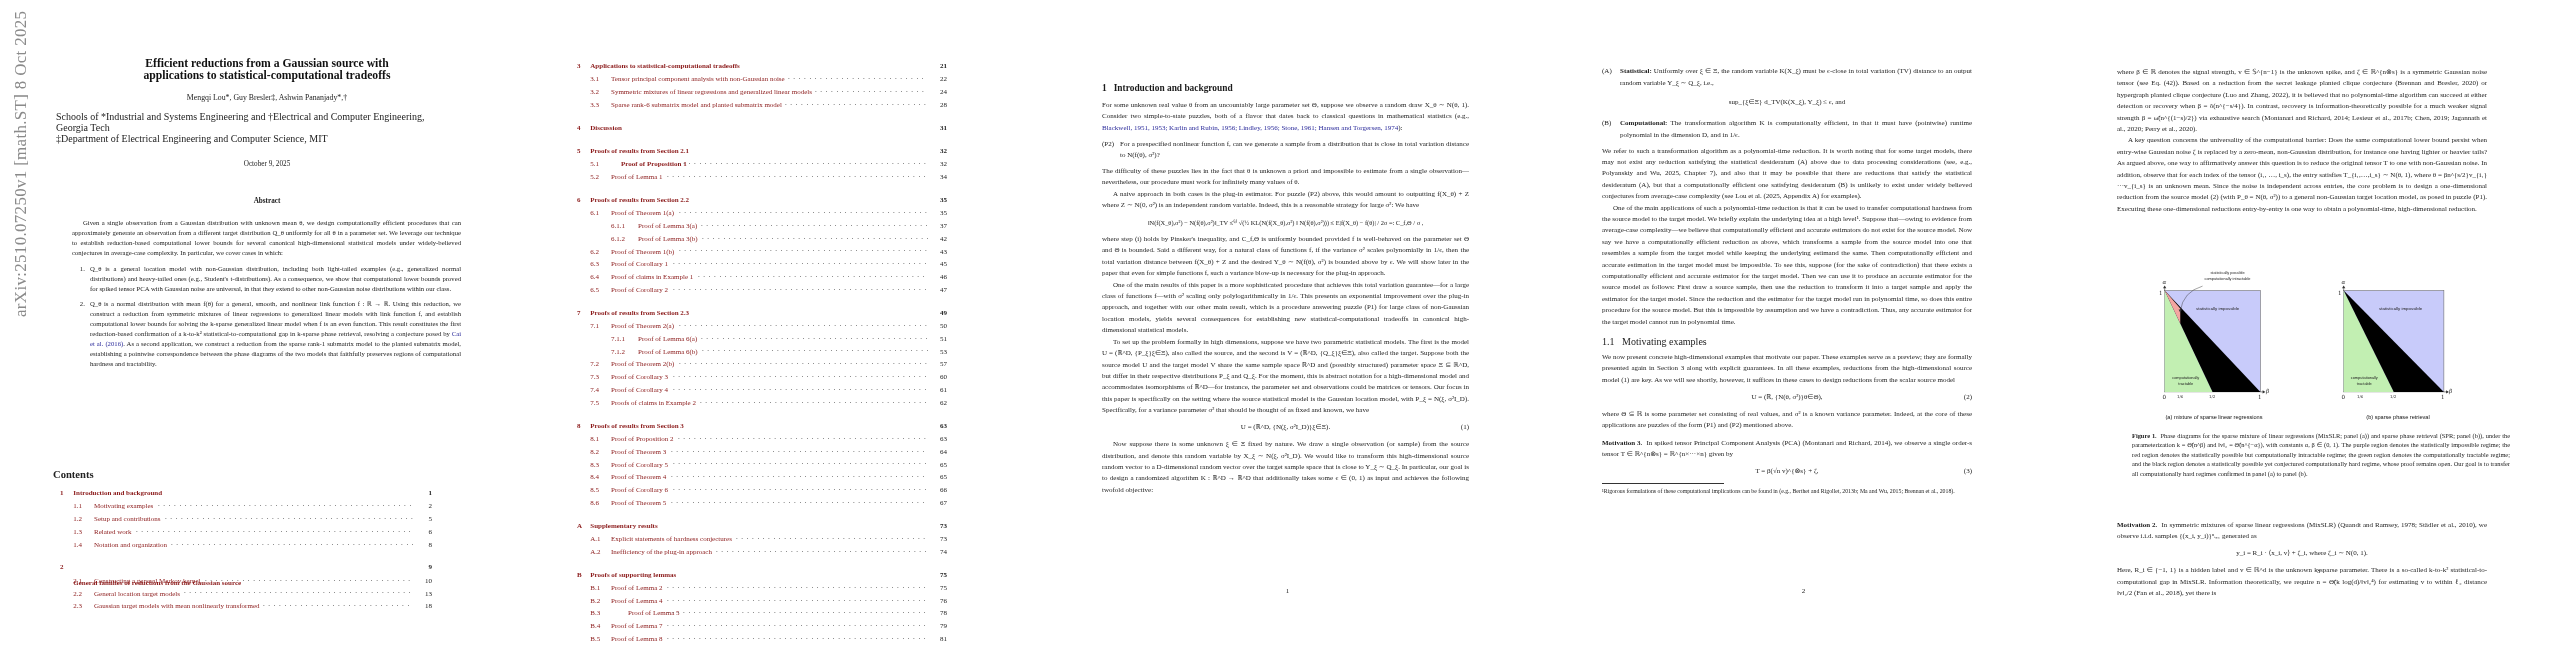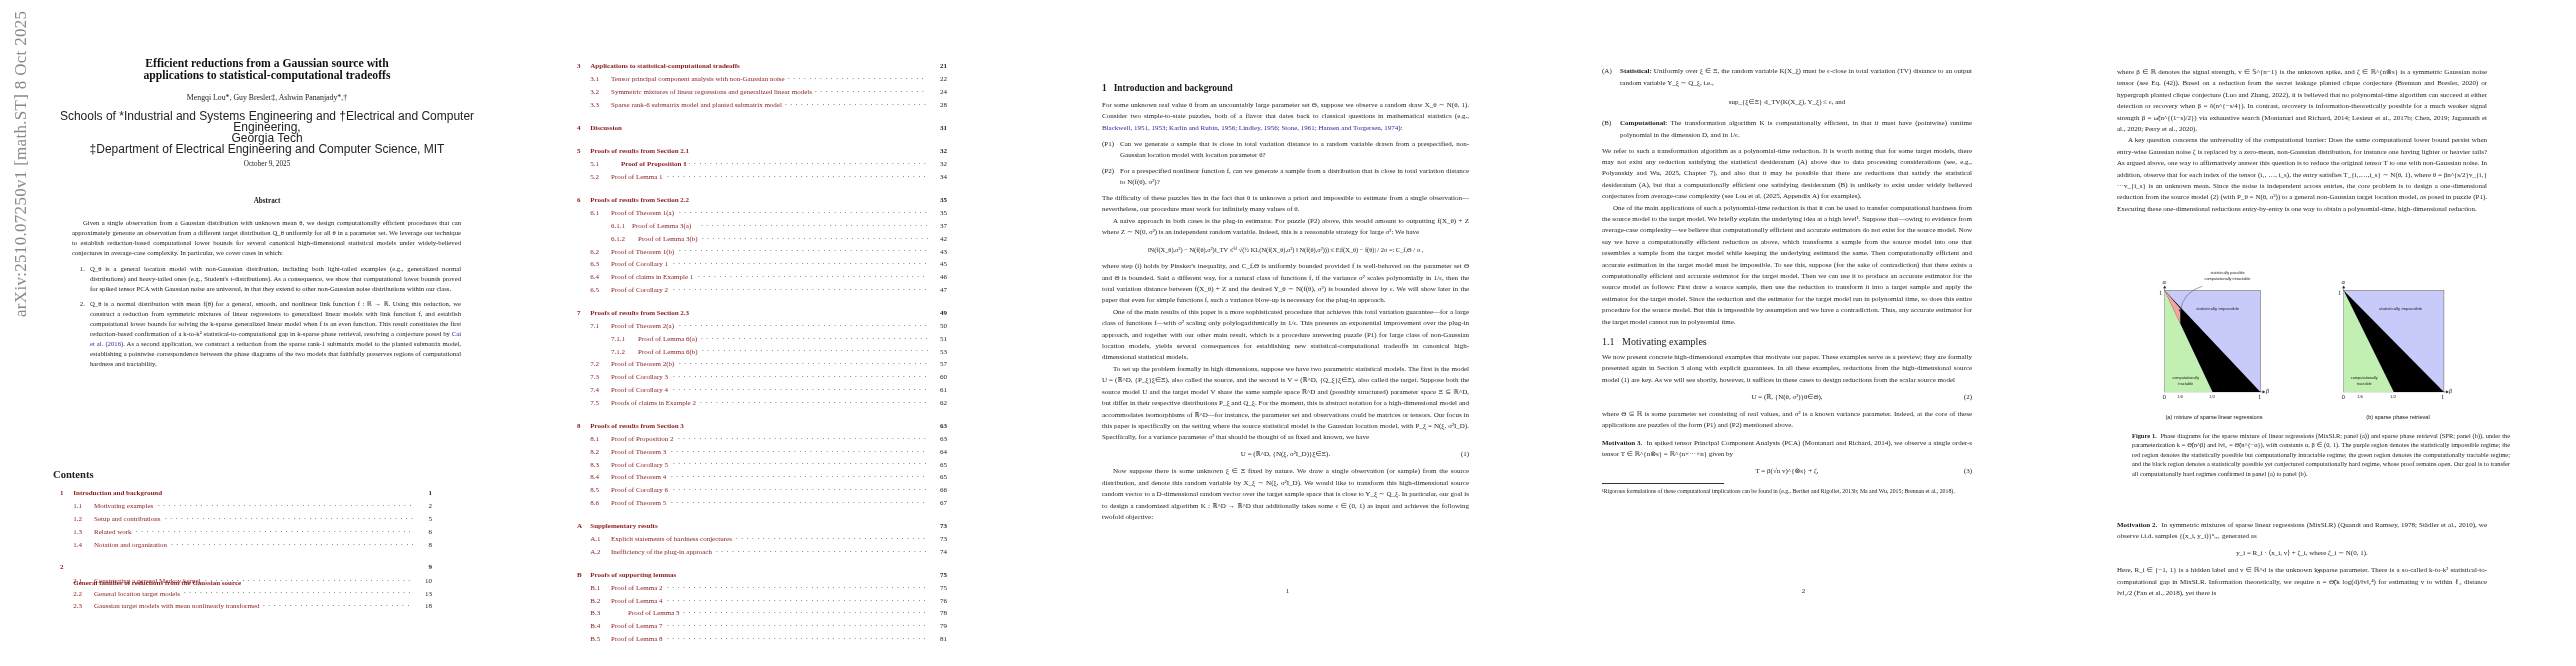--- a/index.html
+++ b/index.html
@@ -12,21 +12,21 @@
   .p3 { left:1546px; width:515px; }
   .p4 { left:2061px; width:515px; }
 
   .arxiv-stamp { position:absolute; left:11px; top:317px; transform:rotate(-90deg); transform-origin:left top;
                  font-family:"Liberation Serif",serif; font-size:17px; color:#8a8a8a; white-space:nowrap; letter-spacing:0.3px; }
   .arxiv-stamp span { display:inline-block; }
 
   .title { position:absolute; left:56px; width:422px; top:58px; text-align:center;
            font-family:"Liberation Serif",serif; font-weight:bold; font-size:11.7px; line-height:11.7px; color:#111; }
   .authors { position:absolute; left:56px; width:422px; top:93px; text-align:center; font-family:"Liberation Serif",serif; font-size:7.8px; }
-  .affil { position:absolute; left:56px; width:422px; top:111px; text-align:center; font-family:Liberation Sans, sans-serif; font-size:12px; line-height:11px; }
+  .affil { position:absolute; left:56px; width:422px; top:111px; text-align:left; font-family:Liberation Serif, serif; font-size:10px; line-height:11px; }
   .date { position:absolute; left:56px; width:422px; top:160px; text-align:center; font-family:"Liberation Serif",serif; font-size:7.2px; }
   .abs-head { position:absolute; left:56px; width:422px; top:197px; text-align:center; font-family:"Liberation Serif",serif; font-weight:bold; font-size:7.2px; }
   .abs-body { position:absolute; left:72px; width:389px; top:218px; font-family:"Liberation Serif",serif; font-size:6.7px; line-height:10px; text-align:justify; }
   .abs-body p { margin:0; text-indent:11px; }
   .abs-list { margin:5.6px 0 0 0; padding:0; list-style:none; }
   .abs-list li { position:relative; padding-left:18px; margin-bottom:5.6px; text-align:justify; }
   .abs-list .num { position:absolute; left:7.8px; top:0; }
   .cite { color:#2a2a9a; }
 
   .contents-head { position:absolute; left:53px; top:469px; font-family:"Liberation Serif",serif; font-weight:bold; font-size:10.6px; }
@@ -207,21 +207,21 @@
         <span class="pg">35</span>
       </div>
       <div class="toc-row">
         <span class="num" style="left: 13.3px;">6.1</span>
         <span class="lbl" style="left: 34px;">Proof of Theorem 1(a)</span>
         <span class="dots" style="left: 102px; width: 249px;">........................................................................................................................................................................................................</span>
         <span class="pg">35</span>
       </div>
       <div class="toc-row">
         <span class="num" style="left: 34px;">6.1.1</span>
-        <span class="lbl" style="left: 55px;">Proof of Lemma 3(a)</span>
+        <span class="lbl" style="left: 61px;">Proof of Lemma 3(a)</span>
         <span class="dots" style="left: 124px; width: 226px;">........................................................................................................................................................................................................</span>
         <span class="pg">37</span>
       </div>
       <div class="toc-row">
         <span class="num" style="left: 34px;">6.1.2</span>
         <span class="lbl" style="left: 61px;">Proof of Lemma 3(b)</span>
         <span class="dots" style="left: 125px; width: 226px;">........................................................................................................................................................................................................</span>
         <span class="pg">42</span>
       </div>
       <div class="toc-row">
@@ -394,21 +394,20 @@
       </div>
     </div>
 </div>
 
 <div class="page p2">
   <div class="body-text" style="left:72px; top:58px; width:367px;margin-top:25px;">
     <div class="sec-head" style="margin-bottom:5.6px;">
       <span>1</span>&nbsp;&nbsp;&nbsp;<span>Introduction and background</span>
     </div>
     <p><span>For some unknown real value θ from an uncountably large parameter set Θ, suppose we observe a random draw X_θ ∼ N(θ, 1). Consider two simple-to-state puzzles, both of a flavor that dates back to classical questions in mathematical statistics (e.g., </span><span class="cite">Blackwell, 1951, 1953; Karlin and Rubin, 1956; Lindley, 1956; Stone, 1961; Hansen and Torgersen, 1974</span><span>):</span></p>
-    <div class="puzzle"><span class="pl">(P1)</span><span>Can we generate a sample that is close in total variation distance to a random variable drawn from a prespecified, non-Gaussian location model with location parameter θ?</span></div>
     <div class="puzzle"><span class="pl">(P2)</span><span>For a prespecified nonlinear function f, can we generate a sample from a distribution that is close in total variation distance to N(f(θ), σ²)?</span></div>
     <p>The difficulty of these puzzles lies in the fact that θ is unknown a priori and impossible to estimate from a single observation—nevertheless, our procedure must work for infinitely many values of θ.</p>
     <p class="ind">A naive approach in both cases is the plug-in estimator. For puzzle (P2) above, this would amount to outputting f(X_θ) + Z where Z ∼ N(0, σ²) is an independent random variable. Indeed, this is a reasonable strategy for large σ²: We have</p>
     <div class="eq" style="font-size:6.4px;">‖N(f(X_θ),σ²) − N(f(θ),σ²)‖_TV ≤⁽ⁱ⁾ √(½ KL(N(f(X_θ),σ²) ‖ N(f(θ),σ²))) ≤ E|f(X_θ) − f(θ)| / 2σ =: C_f,Θ / σ ,</div>
     <p>where step (i) holds by Pinsker's inequality, and C_f,Θ is uniformly bounded provided f is well-behaved on the parameter set Θ and Θ is bounded. Said a different way, for a natural class of functions f, if the variance σ² scales polynomially in 1/ϵ, then the total variation distance between f(X_θ) + Z and the desired Y_θ ∼ N(f(θ), σ²) is bounded above by ϵ. We will show later in the paper that even for simple functions f, such a variance blow-up is necessary for the plug-in approach.</p>
     <p class="ind">One of the main results of this paper is a more sophisticated procedure that achieves this total variation guarantee—for a large class of functions f—with σ² scaling only polylogarithmically in 1/ϵ. This presents an exponential improvement over the plug-in approach, and together with our other main result, which is a procedure answering puzzle (P1) for large class of non-Gaussian location models, yields several consequences for establishing new statistical-computational tradeoffs in canonical high-dimensional statistical models.</p>
     <p class="ind">To set up the problem formally in high dimensions, suppose we have two parametric statistical models. The first is the model U = (ℝ^D, {P_ξ}ξ∈Ξ), also called the source, and the second is V = (ℝ^D, {Q_ξ}ξ∈Ξ), also called the target. Suppose both the source model U and the target model V share the same sample space ℝ^D and (possibly structured) parameter space Ξ ⊆ ℝ^D, but differ in their respective distributions P_ξ and Q_ξ. For the moment, this is abstract notation for a high-dimensional model and accommodates isomorphisms of ℝ^D—for instance, the parameter set and observations could be matrices or tensors. Our focus in this paper is specifically on the setting where the source statistical model is the Gaussian location model, with P_ξ = N(ξ, σ²I_D). Specifically, for a variance parameter σ² that should be thought of as fixed and known, we have</p>
     <div class="eq"><span>U = (ℝ^D, {N(ξ, σ²I_D)}ξ∈Ξ).</span><span class="eqn">(1)</span></div>
     <p class="ind">Now suppose there is some unknown ξ ∈ Ξ fixed by nature. We draw a single observation (or sample) from the source distribution, and denote this random variable by X_ξ ∼ N(ξ, σ²I_D). We would like to transform this high-dimensional source random vector to a D-dimensional random vector over the target sample space that is close to Y_ξ ∼ Q_ξ. In particular, our goal is to design a randomized algorithm K : ℝ^D → ℝ^D that additionally takes some ϵ ∈ (0, 1) as input and achieves the following twofold objective:</p>
   </div>

